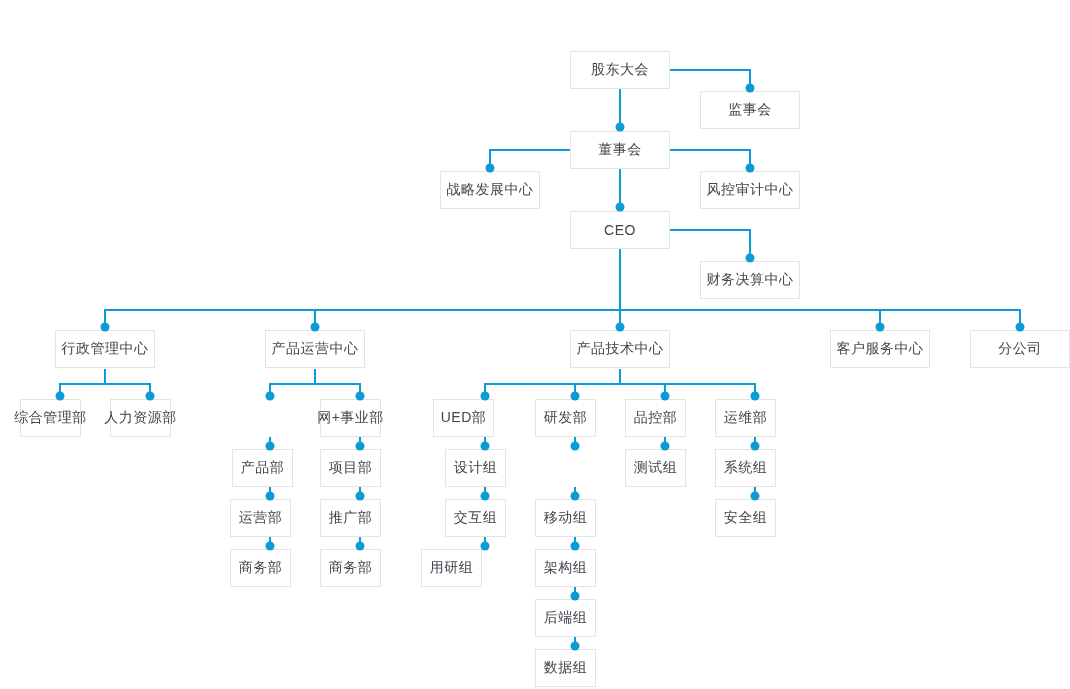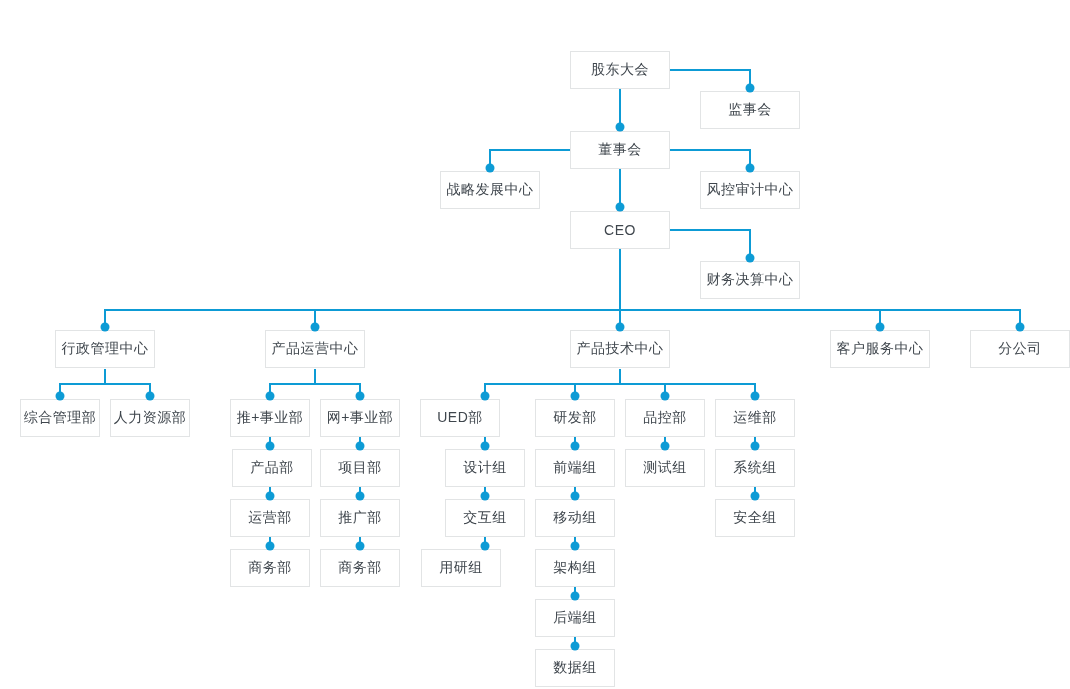--- a/index.html
+++ b/index.html
@@ -9,21 +9,21 @@
     font-family:"Liberation Sans","DejaVu Sans",sans-serif;
   }
   .node{
     position:absolute;height:38px;box-sizing:border-box;
     background:#ffffff;border:1px solid #e2e4e5;
     display:flex;align-items:center;justify-content:center;
     font-size:14px;color:#3f464d;letter-spacing:.5px;white-space:nowrap;
     z-index:1;
   }
   .w100{width:100px;}
-  .w80{width:80px;}
+  .w80{width:61px;}
   svg.connectors{position:absolute;left:0;top:0;z-index:2;pointer-events:none;}
 </style>
 </head>
 <body>
 
 <div class="canvas">
 
   <div class="node w100" style="left:570px;top:51px">股东大会</div>
   <div class="node w100" style="left:700px;top:91px">监事会</div>
   <div class="node w100" style="left:570px;top:131px">董事会</div>
@@ -34,35 +34,33 @@
 
   <div class="node w100" style="left:55px;top:330px">行政管理中心</div>
   <div class="node w100" style="left:570px;top:330px">产品技术中心</div>
   <div class="node w100" style="left:265px;top:330px">产品运营中心</div>
   <div class="node w100" style="left:830px;top:330px">客户服务中心</div>
   <div class="node w100" style="left:970px;top:330px">分公司</div>
 
   <div class="node w80" style="left:20px;top:399px">综合管理部</div>
   <div class="node w80" style="left:110px;top:399px">人力资源部</div>
 
-  <div class="node w80" style="left:230px;top:399px">推+事业部</div>
   <div class="node w80" style="left:320px;top:399px">网+事业部</div>
   <div class="node w80" style="left:232px;top:449px">产品部</div>
   <div class="node w80" style="left:320px;top:449px">项目部</div>
   <div class="node w80" style="left:230px;top:499px">运营部</div>
   <div class="node w80" style="left:320px;top:499px">推广部</div>
   <div class="node w80" style="left:230px;top:549px">商务部</div>
   <div class="node w80" style="left:320px;top:549px">商务部</div>
 
-  <div class="node w80" style="left:420px;top:399px">UED部</div>
+  <div class="node w80" style="left:433px;top:399px">UED部</div>
   <div class="node w80" style="left:535px;top:399px">研发部</div>
   <div class="node w80" style="left:625px;top:399px">品控部</div>
   <div class="node w80" style="left:715px;top:399px">运维部</div>
   <div class="node w80" style="left:445px;top:449px">设计组</div>
-  <div class="node w80" style="left:535px;top:449px">前端组</div>
   <div class="node w80" style="left:625px;top:449px">测试组</div>
   <div class="node w80" style="left:715px;top:449px">系统组</div>
   <div class="node w80" style="left:445px;top:499px">交互组</div>
   <div class="node w80" style="left:535px;top:499px">移动组</div>
   <div class="node w80" style="left:715px;top:499px">安全组</div>
   <div class="node w80" style="left:421px;top:549px">用研组</div>
   <div class="node w80" style="left:535px;top:549px">架构组</div>
   <div class="node w80" style="left:535px;top:599px">后端组</div>
   <div class="node w80" style="left:535px;top:649px">数据组</div>
 

